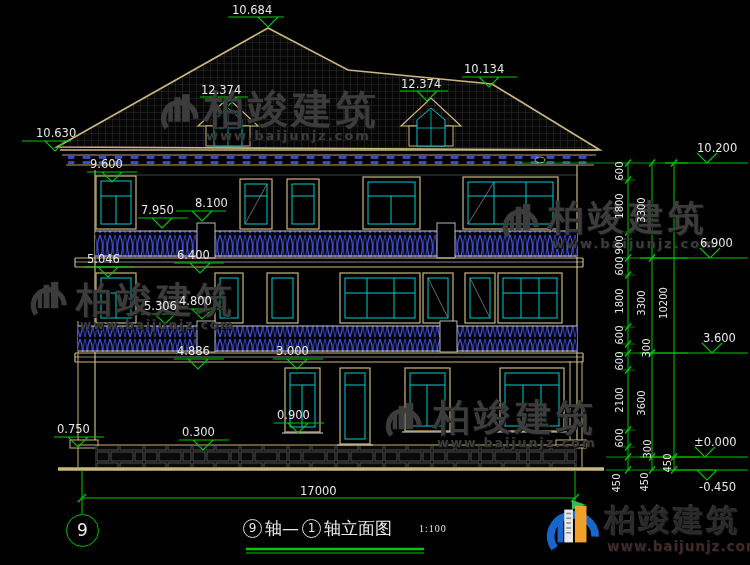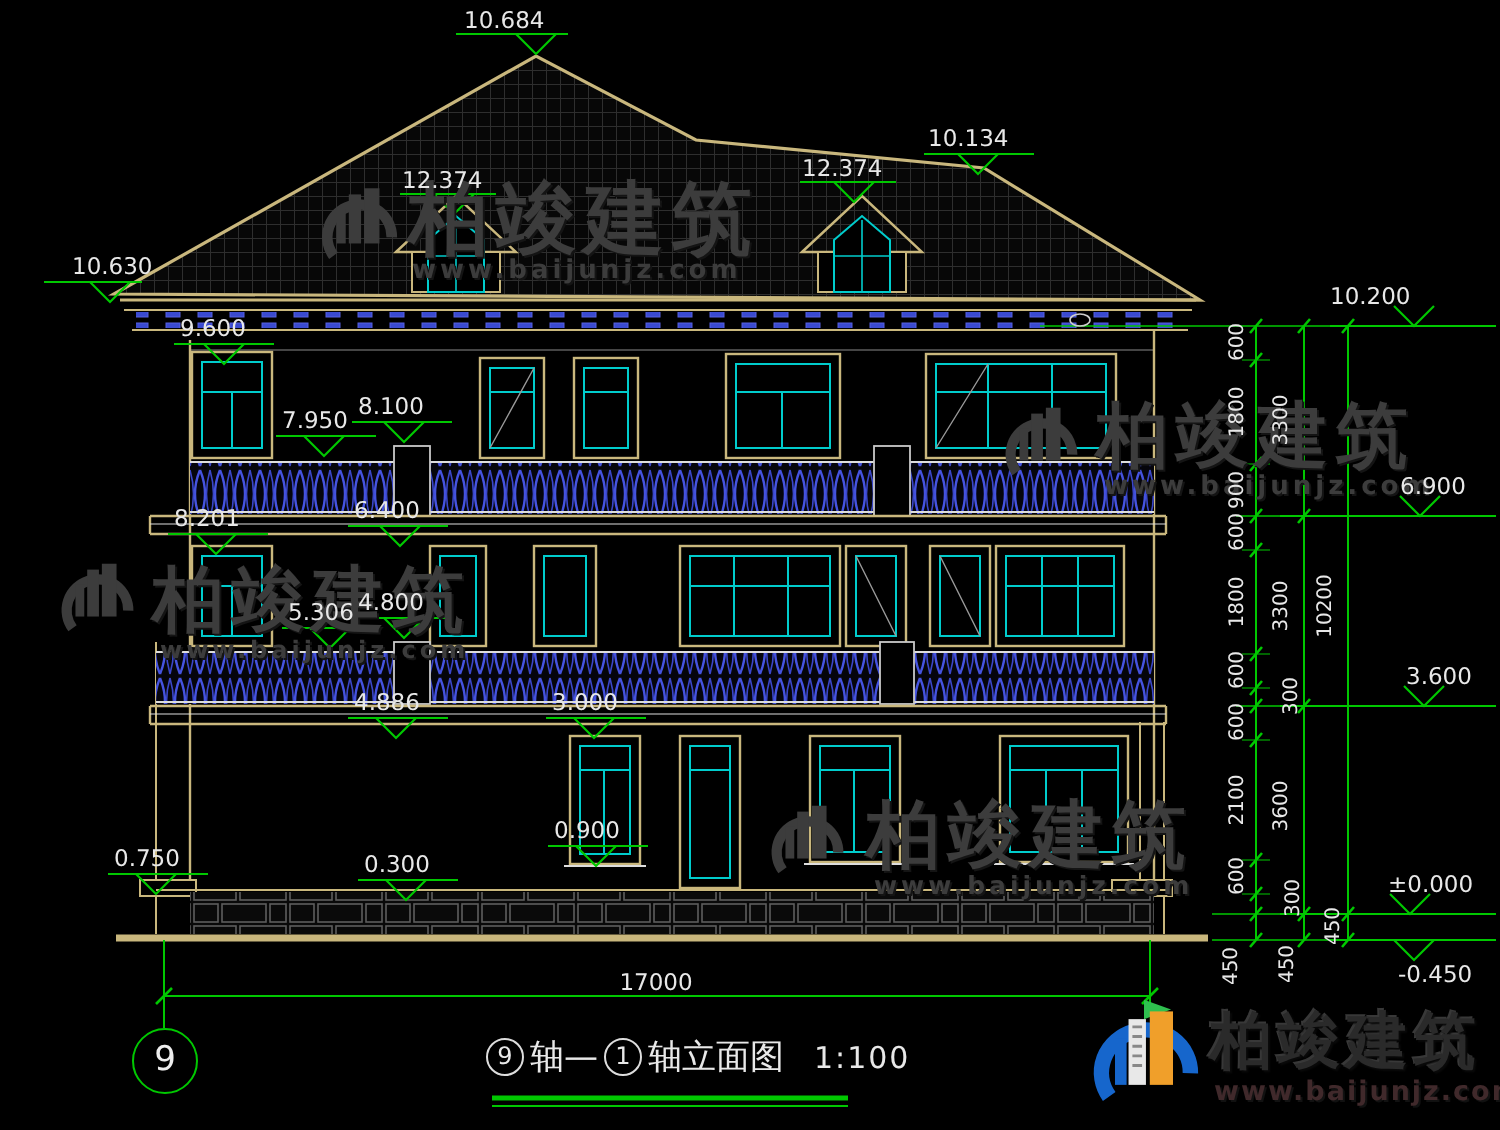--- a/index.html
+++ b/index.html
@@ -2,28 +2,28 @@
 <html><head>
 <meta charset="utf-8">
 <style>
   html,body{margin:0;padding:0;background:#000;}
   #stage{position:relative;width:750px;height:565px;background:#000;overflow:hidden;
          font-family:"DejaVu Sans",sans-serif;}
   svg.layer{position:absolute;left:0;top:0;}
   .lbl{position:absolute;color:#e8e8e8;font-size:11.5px;line-height:12px;white-space:nowrap;}
   .vlbl{position:absolute;color:#e8e8e8;font-size:10px;white-space:nowrap;
         transform:translate(-50%,-50%) rotate(-90deg);}
-  .dimlbl{position:absolute;color:#e8e8e8;font-size:11.5px;text-align:center;}
+  .dimlbl{position:absolute;color:#e8e8e8;font-size:11.5px;text-align:left;}
   .bubble{position:absolute;left:66px;top:514px;width:31px;height:31px;border:1.6px solid #00c800;
           border-radius:50%;color:#eee;font-size:17px;line-height:31px;text-align:center;}
   .footer{position:absolute;left:243px;top:517px;display:flex;align-items:center;gap:3px;
           color:#e8e8e8;font-size:17px;white-space:nowrap;}
   .circ{display:inline-block;width:17px;height:17px;border:1.3px solid #ddd;border-radius:50%;
         font-size:12px;line-height:17px;text-align:center;}
-  .scale{font-size:15px;margin-left:12px;letter-spacing:1px;}
+  .scale{font-size:10px;margin-left:24px;letter-spacing:1px;font-family:Liberation Serif, serif;}
   .wm{position:absolute;color:#3c3c3c;}
   .wm .wm-brand{position:absolute;font-weight:900;letter-spacing:4px;white-space:nowrap;
         text-shadow:1px 1px 0 #141414;}
   .wm .wm-url{position:absolute;font-weight:700;letter-spacing:2px;white-space:nowrap;
         text-shadow:1px 1px 0 #141414;}
   .brandlogo{position:absolute;left:543px;top:496px;width:210px;height:66px;}
   .brandlogo .bl-brand{position:absolute;left:62px;top:4px;font-size:31px;font-weight:900;
         letter-spacing:3px;color:#2a2a2a;text-shadow:1px 1px 1px #0a0a0a, -1px -1px 0 #383838;white-space:nowrap;}
   .brandlogo .bl-url{position:absolute;left:64px;top:42px;font-size:13.5px;font-weight:700;
         letter-spacing:1px;color:#40292b;text-shadow:1px 1px 0 #111;white-space:nowrap;}
@@ -289,32 +289,32 @@
   </div>
 
   <div class="lbl" style="left:232px;top:4px">10.684</div>
   <div class="lbl" style="left:201px;top:84px">12.374</div>
   <div class="lbl" style="left:401px;top:78px">12.374</div>
   <div class="lbl" style="left:464px;top:63px">10.134</div>
 
   <div class="lbl" style="left:36px;top:127px">10.630</div>
   <div class="lbl" style="left:90px;top:158px">9.600</div>
   <div class="lbl" style="left:141px;top:204px">7.950</div>
-  <div class="lbl" style="left:179px;top:197px">8.100</div>
-  <div class="lbl" style="left:87px;top:253px">8.201</div>
+  <div class="lbl" style="left:195px;top:197px">8.100</div>
+  <div class="lbl" style="left:87px;top:253px">5.046</div>
   <div class="lbl" style="left:177px;top:249px">6.400</div>
   <div class="lbl" style="left:144px;top:300px">5.306</div>
   <div class="lbl" style="left:179px;top:295px">4.800</div>
   <div class="lbl" style="left:177px;top:345px">4.886</div>
   <div class="lbl" style="left:276px;top:345px">3.000</div>
   <div class="lbl" style="left:277px;top:409px">0.900</div>
   <div class="lbl" style="left:57px;top:423px">0.750</div>
   <div class="lbl" style="left:182px;top:426px">0.300</div>
 
-  <div class="lbl" style="left:665px;top:142px">10.200</div>
+  <div class="lbl" style="left:697px;top:142px">10.200</div>
   <div class="lbl" style="left:700px;top:237px">6.900</div>
   <div class="lbl" style="left:703px;top:332px">3.600</div>
   <div class="lbl" style="left:694px;top:436px">±0.000</div>
   <div class="lbl" style="left:699px;top:481px">-0.450</div>
 
   <div class="vlbl" style="left:619px;top:171px">600</div>
   <div class="vlbl" style="left:619px;top:206px">1800</div>
   <div class="vlbl" style="left:619px;top:245px">900</div>
   <div class="vlbl" style="left:619px;top:266px">600</div>
   <div class="vlbl" style="left:619px;top:301px">1800</div>

